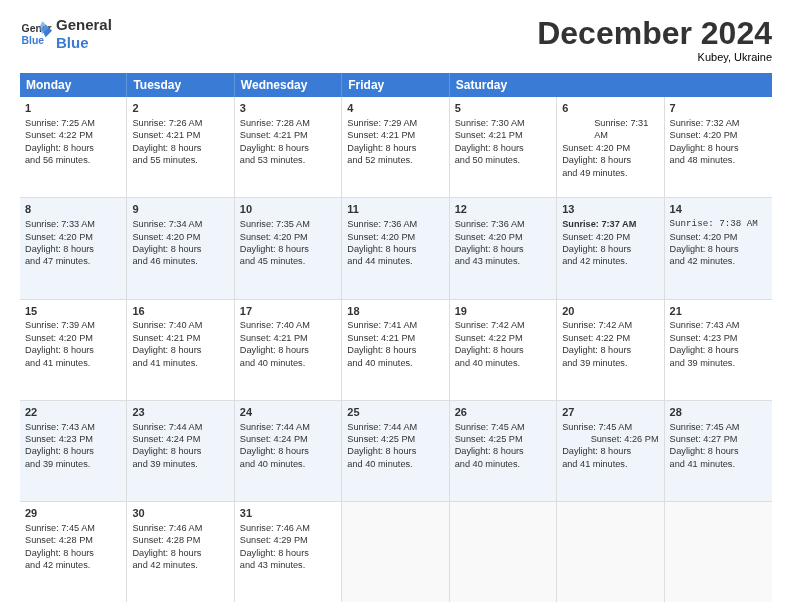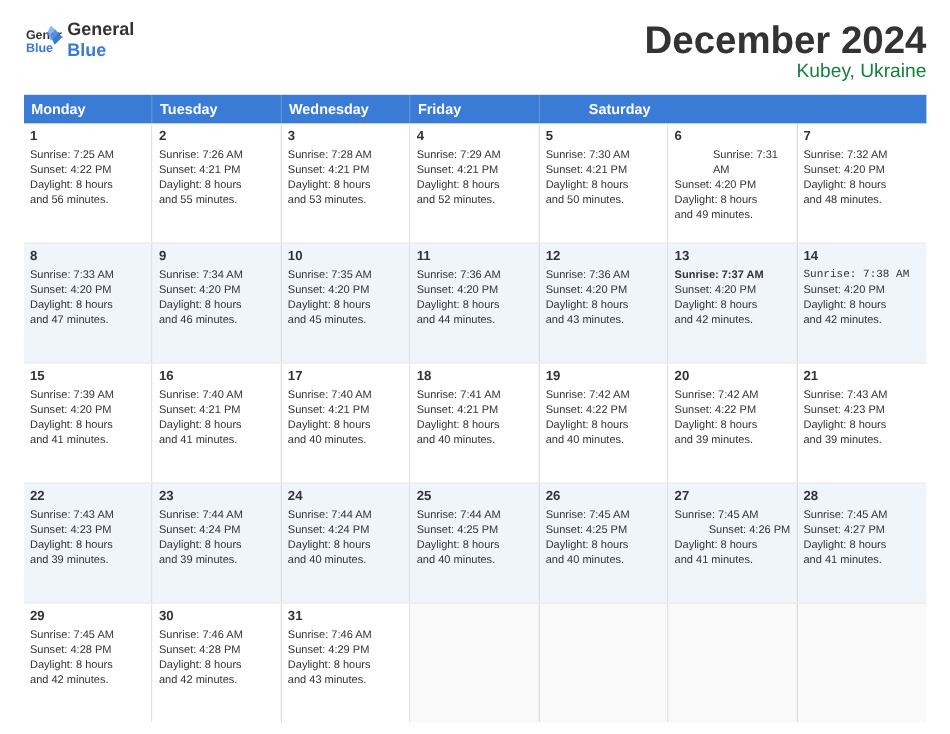--- a/index.html
+++ b/index.html
@@ -35,42 +35,42 @@
     .title-block {
       text-align: right;
     }
     .month-title {
       font-size: 32px;
       font-weight: bold;
       color: #333;
       line-height: 1.1;
     }
     .location {
-      font-size: 16px;
-      color: #15803d;
+      font-size: 11px;
+      color: #000000;
     }
     .calendar {
       flex: 1;
       display: flex;
       flex-direction: column;
     }
     .cal-header {
       display: grid;
       grid-template-columns: repeat(7, 1fr);
       background: #3a7bd5;
     }
     .cal-header-cell {
       color: #fff;
       font-size: 12px;
       font-weight: bold;
       padding: 5px 6px;
       text-align: left;
       border-right: 1px solid rgba(255,255,255,0.2);
     }
-    .cal-header-cell:last-child { border-right: none; margin-left: 35px; }
+    .cal-header-cell:last-child { border-right: none; }
     .cal-body {
       flex: 1;
       display: flex;
       flex-direction: column;
     }
     .cal-row {
       display: grid;
       grid-template-columns: repeat(7, 1fr);
       flex: 1;
       border-bottom: 1px solid #ddd;

